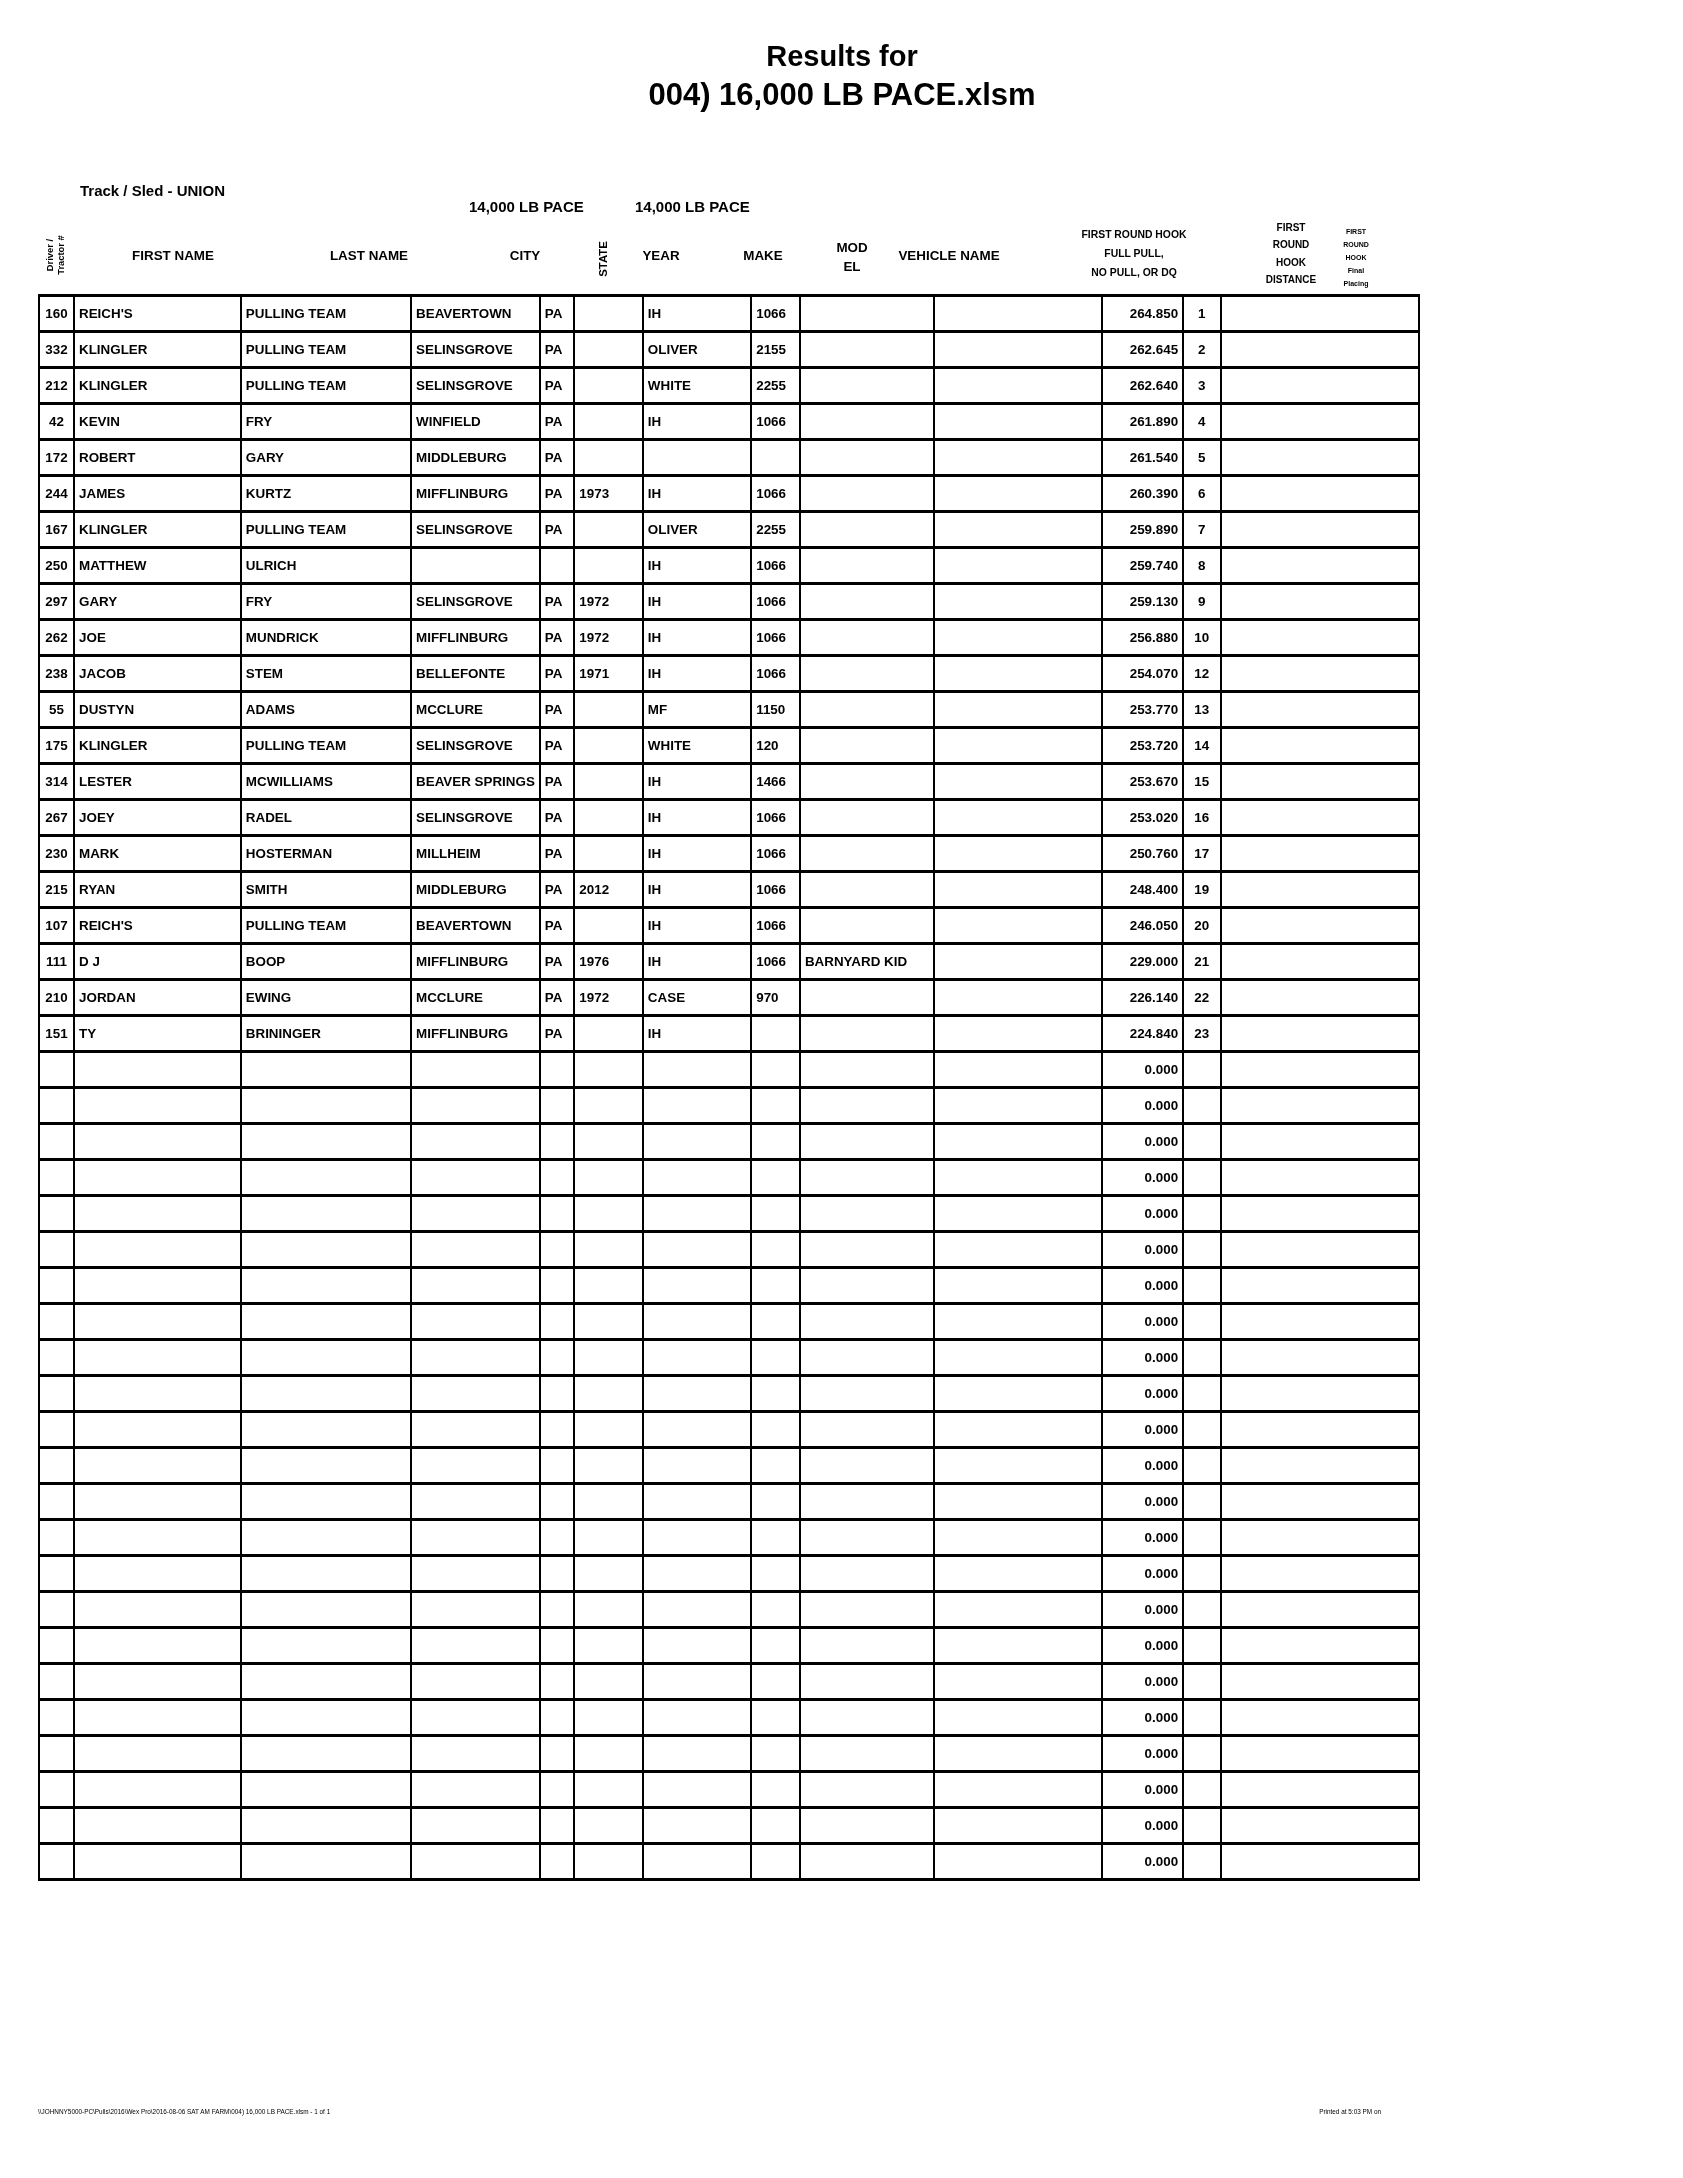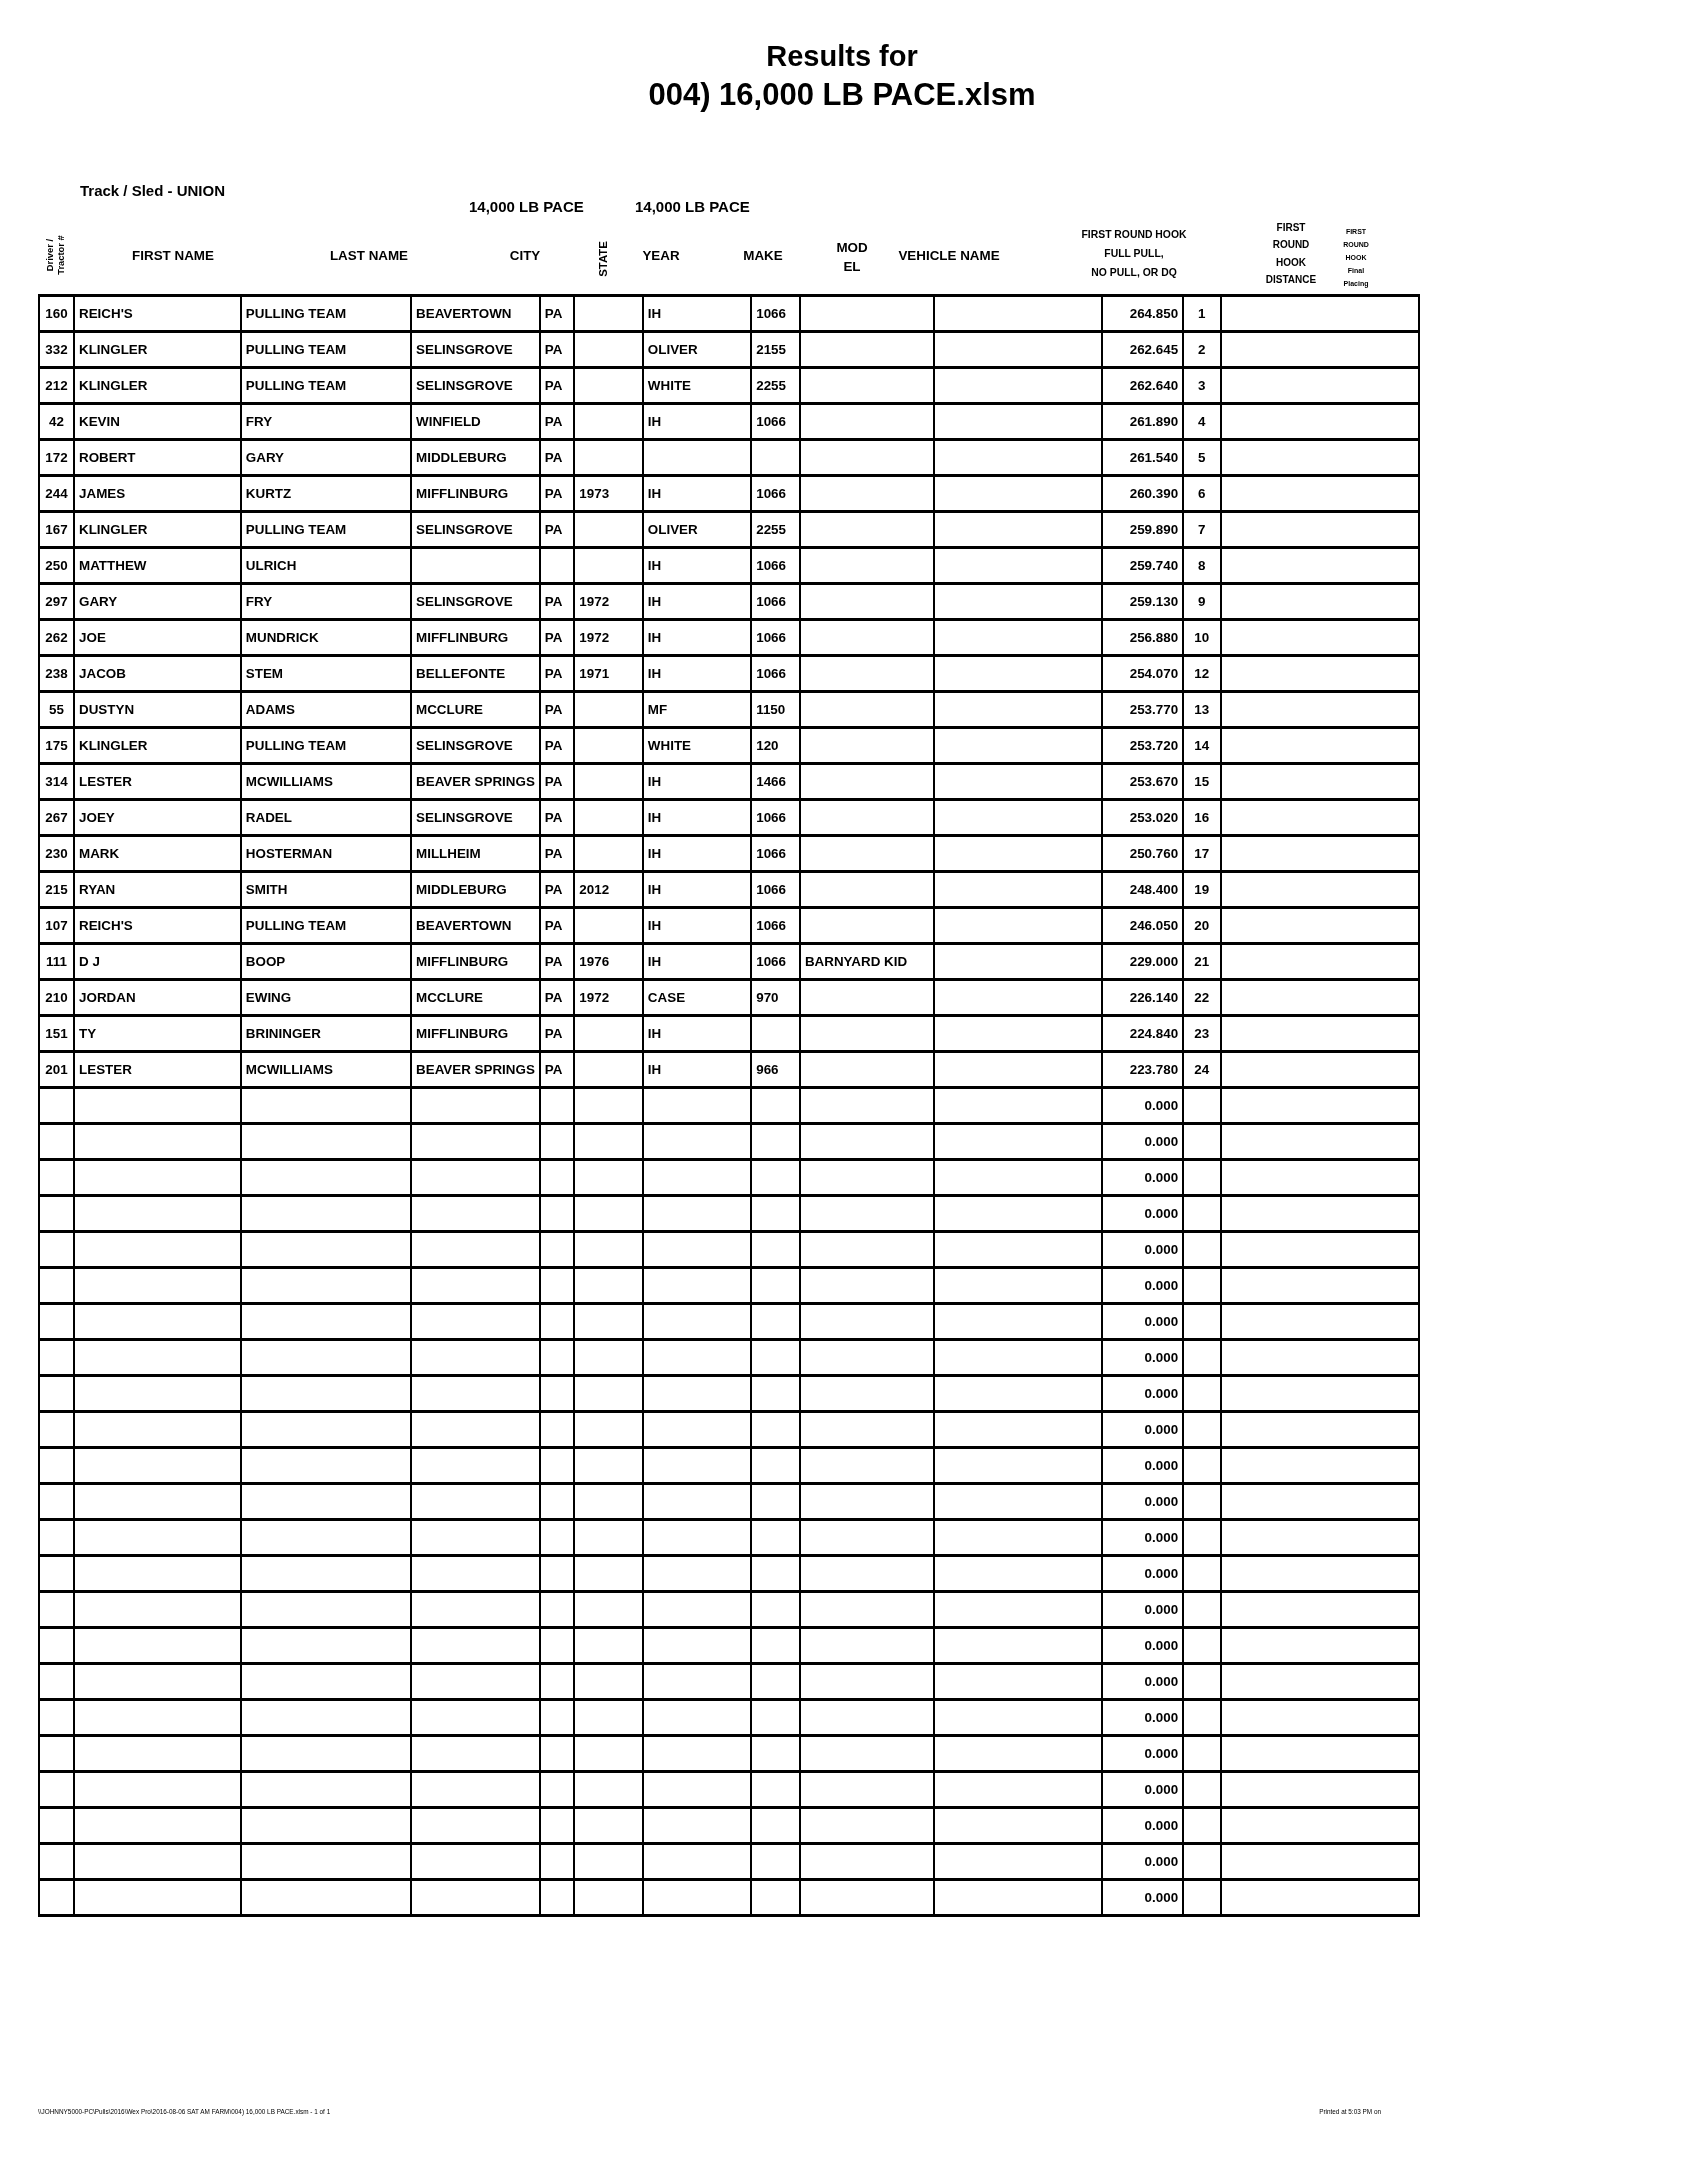--- a/index.html
+++ b/index.html
@@ -427,35 +427,20 @@
           <td class="c-year"></td>
           <td class="c-make">IH</td>
           <td class="c-model"></td>
           <td class="c-vehicle"></td>
           <td class="c-full_pull"></td>
           <td class="c-distance">224.840</td>
           <td class="c-placing">23</td>
           <td class="c-ties"></td>
         </tr>
         <tr>
-          <td class="c-num">201</td>
-          <td class="c-first">LESTER</td>
-          <td class="c-last">MCWILLIAMS</td>
-          <td class="c-city">BEAVER SPRINGS</td>
-          <td class="c-state">PA</td>
-          <td class="c-year"></td>
-          <td class="c-make">IH</td>
-          <td class="c-model">966</td>
-          <td class="c-vehicle"></td>
-          <td class="c-full_pull"></td>
-          <td class="c-distance">223.780</td>
-          <td class="c-placing">24</td>
-          <td class="c-ties"></td>
-        </tr>
-        <tr>
           <td class="c-num"></td>
           <td class="c-first"></td>
           <td class="c-last"></td>
           <td class="c-city"></td>
           <td class="c-state"></td>
           <td class="c-year"></td>
           <td class="c-make"></td>
           <td class="c-model"></td>
           <td class="c-vehicle"></td>
           <td class="c-full_pull"></td>

